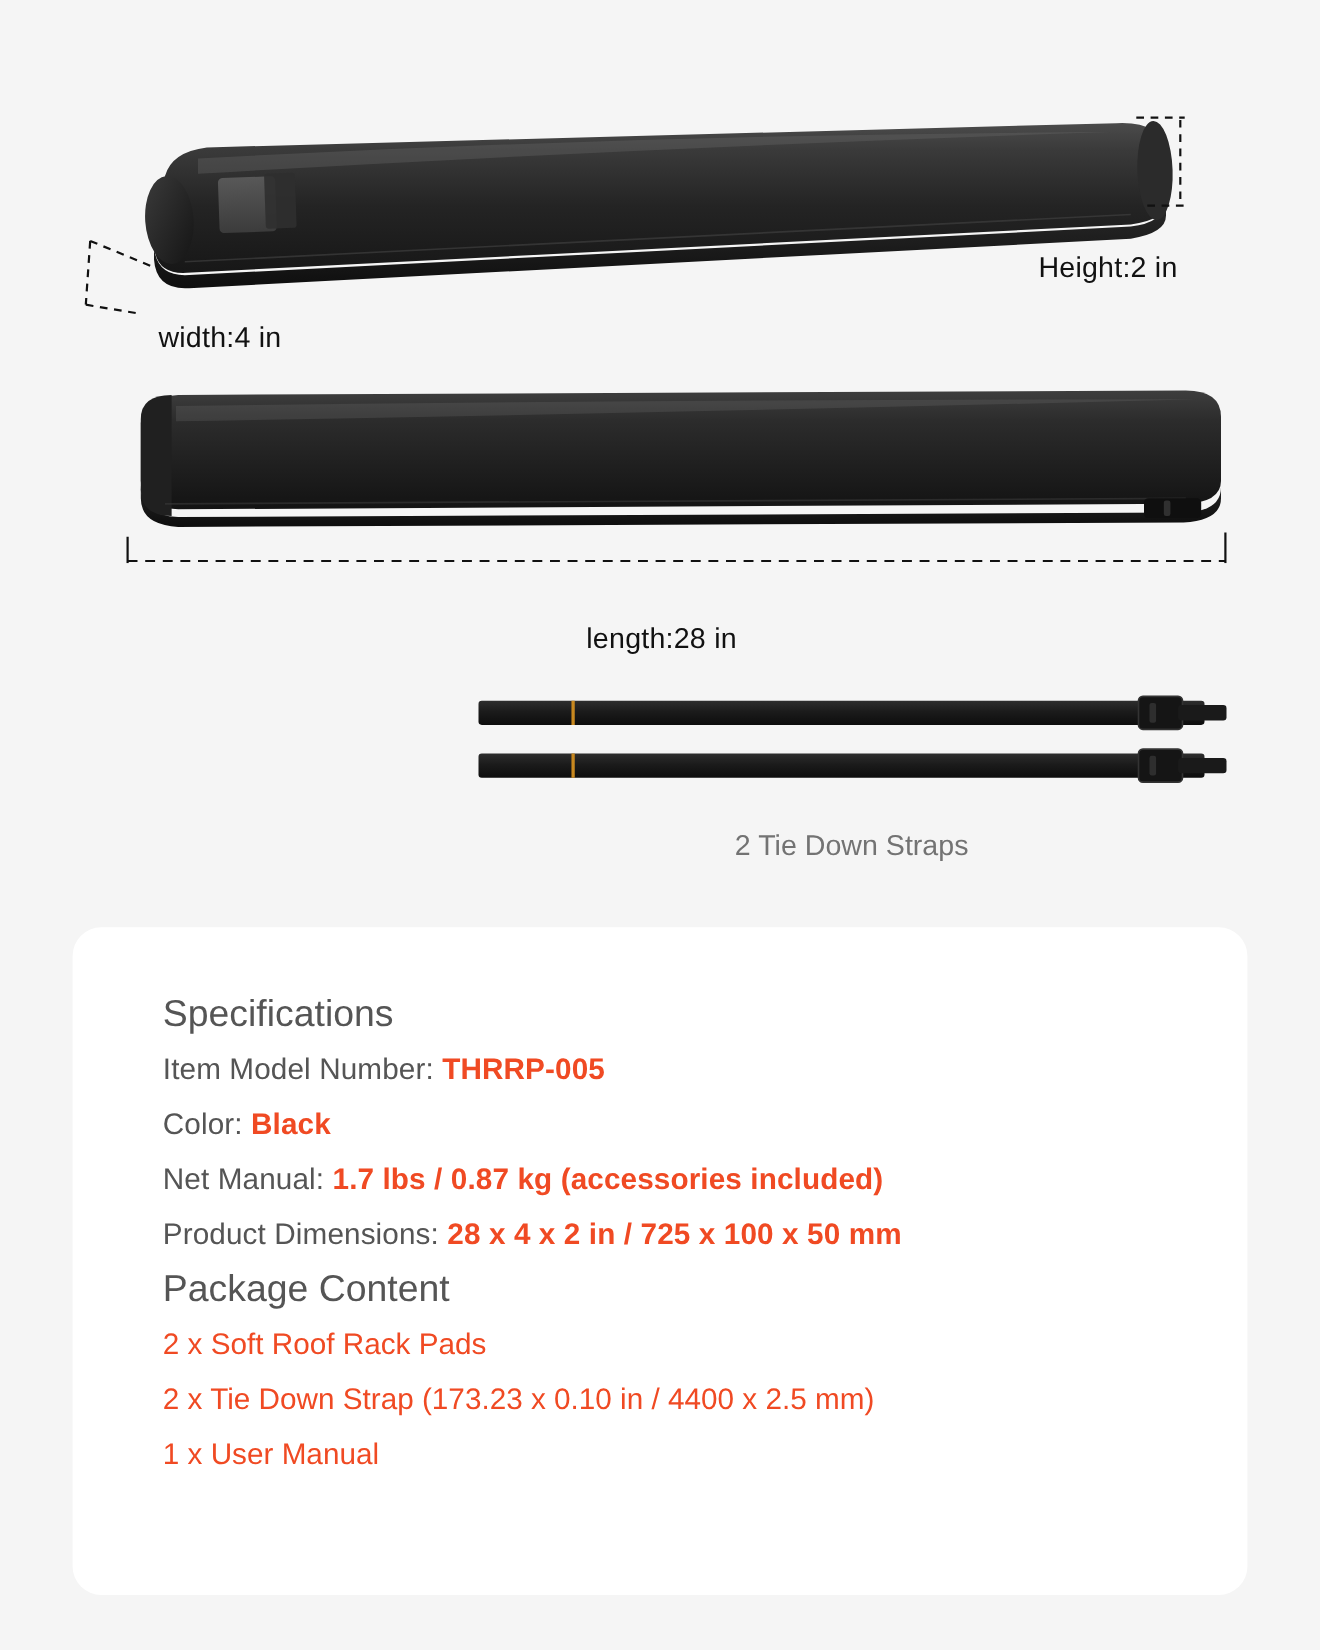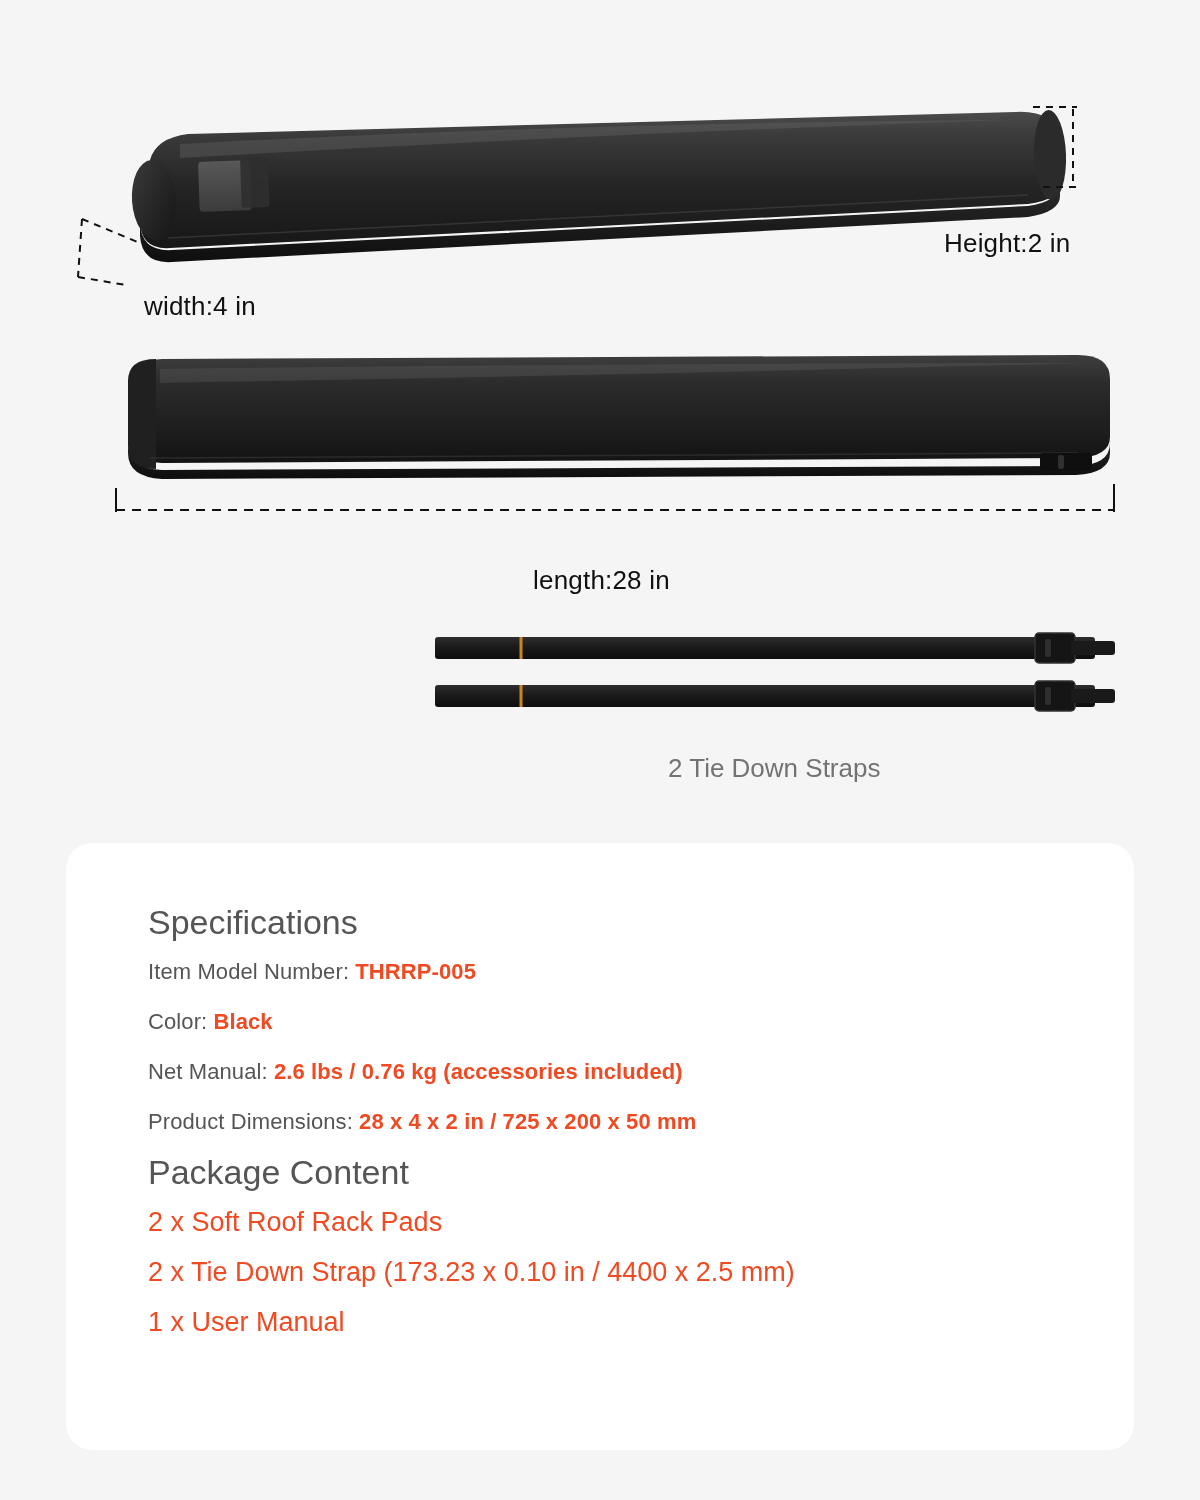--- a/index.html
+++ b/index.html
@@ -75,21 +75,21 @@
     left: 66px;
     top: 843px;
     width: 1068px;
     height: 607px;
     background: #ffffff;
     border-radius: 26px;
     box-sizing: border-box;
     padding: 54px 0 0 82px;
   }
   .spec-line {
-    font-size: 22px;
+    font-size: 27px;
     line-height: 50px;
     color: #555555;
     white-space: nowrap;
     letter-spacing: 0.1px;
   }
   .spec-line .val {
     color: #f04a23;
     font-weight: bold;
   }
   .pkg-line {
@@ -240,25 +240,25 @@
   <div class="spec-line">
     <span>Item Model Number: </span><span class="val">THRRP-005</span>
   </div>
 
 
   <div class="spec-line">
     <span>Color: </span><span class="val">Black</span>
   </div>
 
   <div class="spec-line">
-    <span>Net Manual: </span><span class="val">2.6 lbs / 0.76 kg (accessories included)</span>
-  </div>
-
-  <div class="spec-line">
-    <span>Product Dimensions: </span><span class="val">28 x 4 x 2 in / 725 x 200 x 50 mm</span>
+    <span>Net Manual: </span><span class="val">1.7 lbs / 0.87 kg (accessories included)</span>
+  </div>
+
+  <div class="spec-line">
+    <span>Product Dimensions: </span><span class="val">28 x 4 x 2 in / 725 x 100 x 50 mm</span>
   </div>
 
   <div class="spec-head">Package Content</div>
 
   <div class="pkg-line">2 x Soft Roof Rack Pads</div>
   <div class="pkg-line">2 x Tie Down Strap (173.23 x 0.10 in / 4400 x 2.5 mm)</div>
   <div class="pkg-line">1 x User Manual</div>
 </div>
 
 </body></html>

